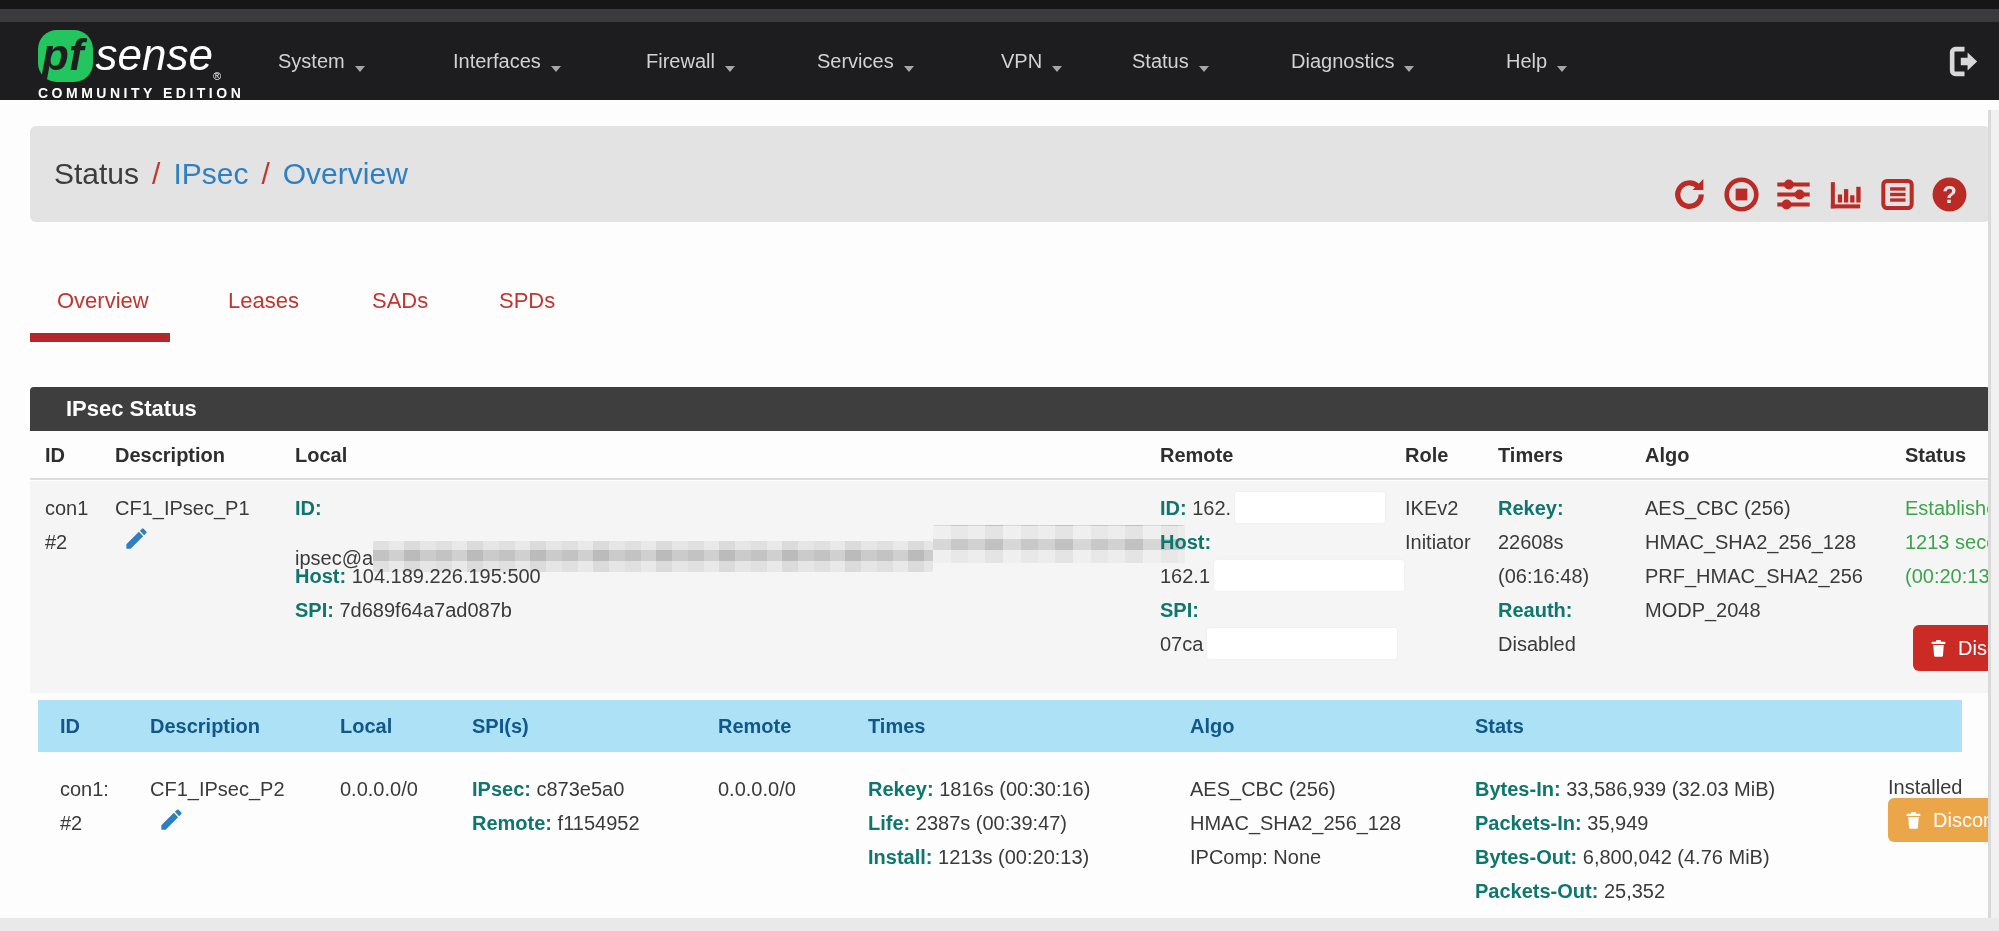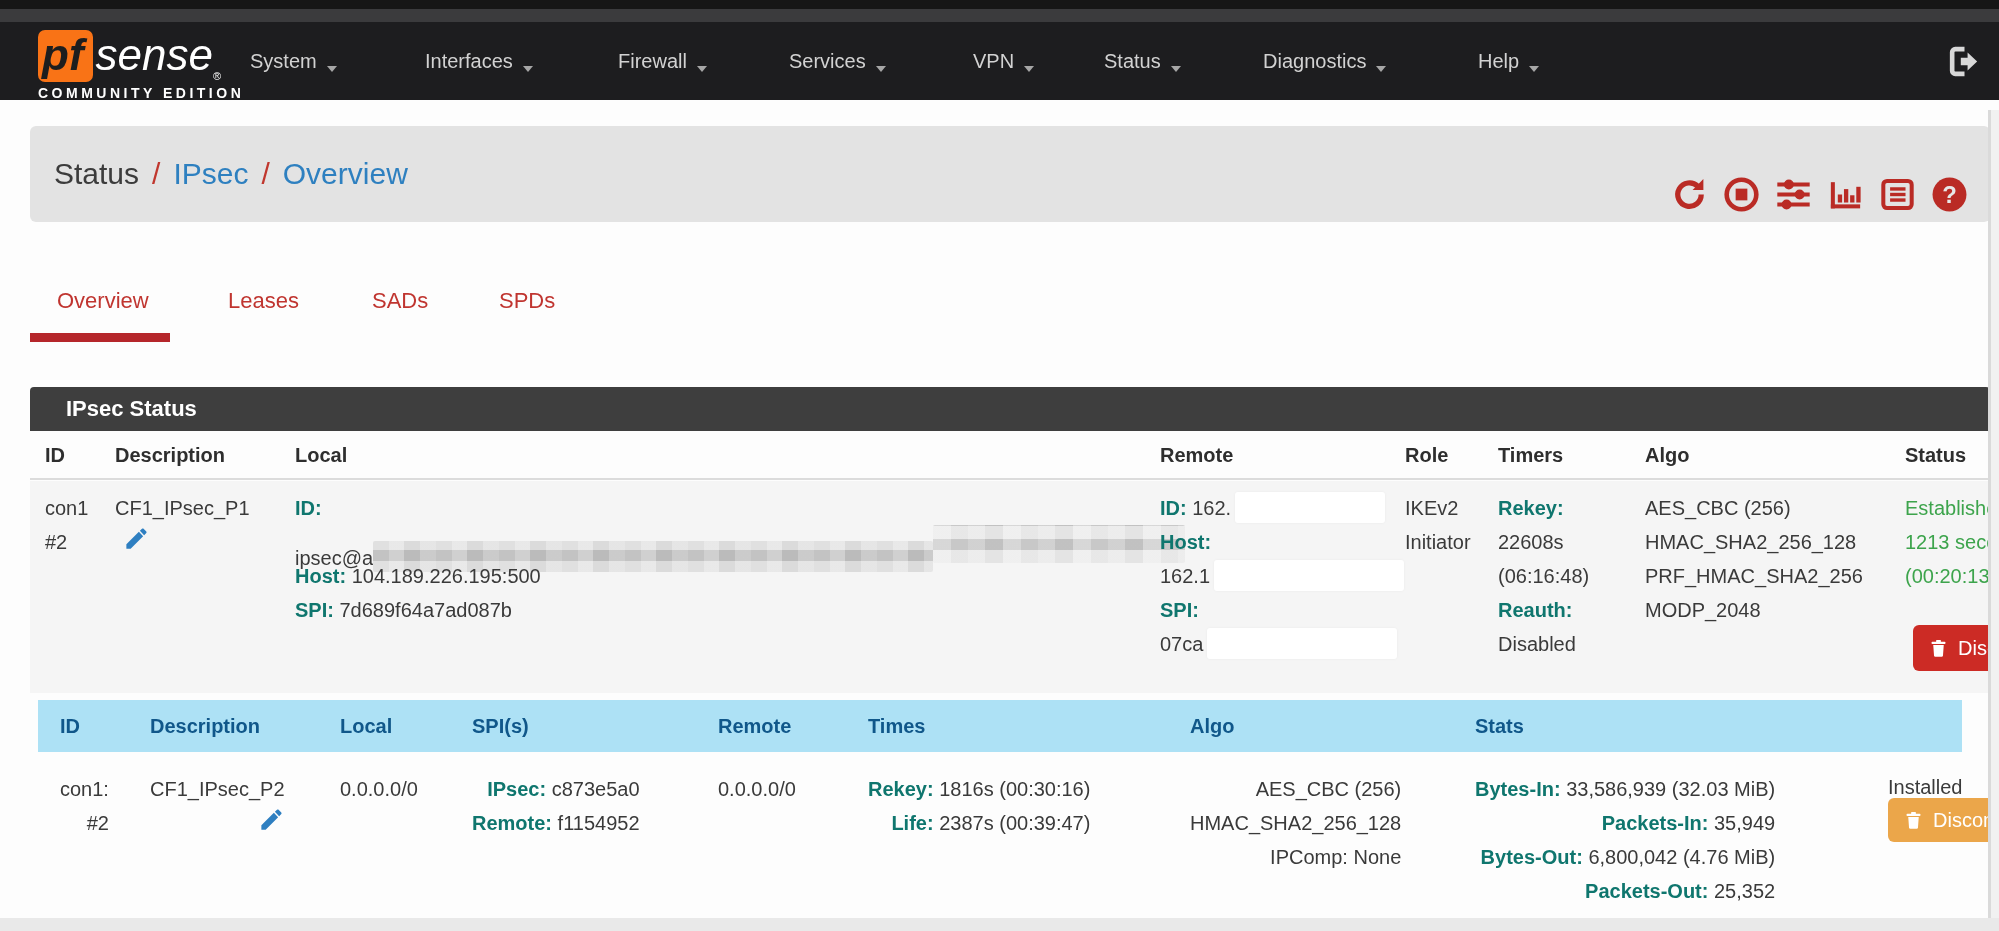--- a/index.html
+++ b/index.html
@@ -9,27 +9,27 @@
     background:#fdfdfd; font-family:"Liberation Sans", sans-serif; color:#3a3a3a;
   }
   b { font-weight:bold; color:#0f766e; }
 
   
   .strip-black { position:absolute; left:0; top:0; width:1999px; height:9px; background:#161616; }
   .strip-gray  { position:absolute; left:0; top:9px; width:1999px; height:13px; background:#3b3b3d; }
   .navbar { position:absolute; left:0; top:22px; width:1999px; height:78px; background:#1d1d1f; }
   .brand { position:absolute; left:38px; top:8px; cursor:pointer; }
   .brand-row { white-space:nowrap; }
-  .pf-box { display:inline-block; background:#f97316; color:#1e1e1e; font-style:italic; font-weight:bold;
-            font-size:44px; line-height:48px; padding:1px 9px 3px 4px; border-radius:7px; }
+  .pf-box { display:inline-block; background:#22c55e; color:#1e1e1e; font-style:italic; font-weight:bold;
+            font-size:44px; line-height:48px; padding:1px 9px 3px 4px; border-radius:19px; }
   .sense { display:inline-block; color:#fff; font-style:italic; font-weight:normal; font-size:44px; margin-left:3px; }
   .reg { color:#fff; font-size:11px; vertical-align:bottom; }
   .edition { margin-top:3px; color:#fff; font-weight:bold; font-size:14px; letter-spacing:3.5px; }
   .nav-item { position:absolute; top:0; height:74px; line-height:78px; color:#d2d2d2; font-size:20px;
-              white-space:nowrap; cursor:pointer; }
+              white-space:nowrap; cursor:pointer;margin-left:28px; }
   .caret { display:inline-block; width:0; height:0; border:5px solid transparent;
            border-top:6px solid #a6a6a6; margin-left:10px; position:relative; top:9px; }
   .signout { position:absolute; left:1946px; top:21px; width:37px; height:37px; color:#d8d8d8; cursor:pointer; }
   .signout svg { width:100%; height:100%; }
 
   
   .breadcrumb-panel { position:absolute; left:30px; top:126px; width:1960px; height:96px;
                       background:#e3e3e3; border-radius:6px; line-height:96px; padding-left:24px;
                       font-size:30px; white-space:nowrap; }
   .bc-root { color:#3c3c3c; }
@@ -46,21 +46,21 @@
   
   .panel-titlebar { position:absolute; left:30px; top:387px; width:1960px; height:44px;
                     background:#3e3e3e; border-radius:4px 4px 0 0; line-height:44px;
                     color:#fff; font-weight:bold; font-size:22px; padding-left:36px; }
   .thead1 { position:absolute; left:30px; top:431px; width:1960px; height:49px;
             border-bottom:2px solid #dcdcdc; }
   .thead1 span, .thead2 span { position:absolute; top:0; font-weight:bold; font-size:20px; color:#2e2e2e; }
   .thead1 span { line-height:49px; }
 
   .row1 { position:absolute; left:30px; top:481px; width:1960px; height:212px; background:#f5f5f5; }
-  .row2 { position:absolute; left:38px; top:752px; width:1952px; height:166px;text-align:right; }
+  .row2 { position:absolute; left:38px; top:752px; width:1952px; height:166px; }
   .cell { position:absolute; top:10px; font-size:20px; }
   .row2 .cell { top:20px; }
   .line { height:34px; line-height:34px; white-space:nowrap; }
   .green { color:#3da44c; }
 
   .thead2 { position:absolute; left:38px; top:700px; width:1924px; height:52px; background:#ade1f5; }
   .thead2 span { line-height:52px; color:#10578a; font-size:20px; }
 
   .pencil { width:27px; height:27px; color:#2e7fc1; cursor:pointer; display:inline-block; margin-left:8px; }
   .pencil svg { width:100%; height:100%; }
@@ -265,20 +265,21 @@
     <div class="cell" style="left:434px">
       <div class="line"><b>IPsec:</b> <span>c873e5a0</span></div>
       <div class="line"><b>Remote:</b> <span>f1154952</span></div>
     </div>
     <div class="cell" style="left:680px">
       <div class="line"><span>0.0.0.0/0</span></div>
     </div>
     <div class="cell" style="left:830px">
       <div class="line"><b>Rekey:</b> <span>1816s (00:30:16)</span></div>
       <div class="line"><b>Life:</b> <span>2387s (00:39:47)</span></div>
+      <div class="line"><b>Install:</b> <span>1213s (00:20:13)</span></div>
     </div>
     <div class="cell" style="left:1152px">
       <div class="line"><span>AES_CBC (256)</span></div>
       <div class="line"><span>HMAC_SHA2_256_128</span></div>
       <div class="line"><span>IPComp: None</span></div>
     </div>
     <div class="cell" style="left:1437px">
       <div class="line"><b>Bytes-In:</b> <span>33,586,939 (32.03 MiB)</span></div>
       <div class="line"><b>Packets-In:</b> <span>35,949</span></div>
       <div class="line"><b>Bytes-Out:</b> <span>6,800,042 (4.76 MiB)</span></div>

